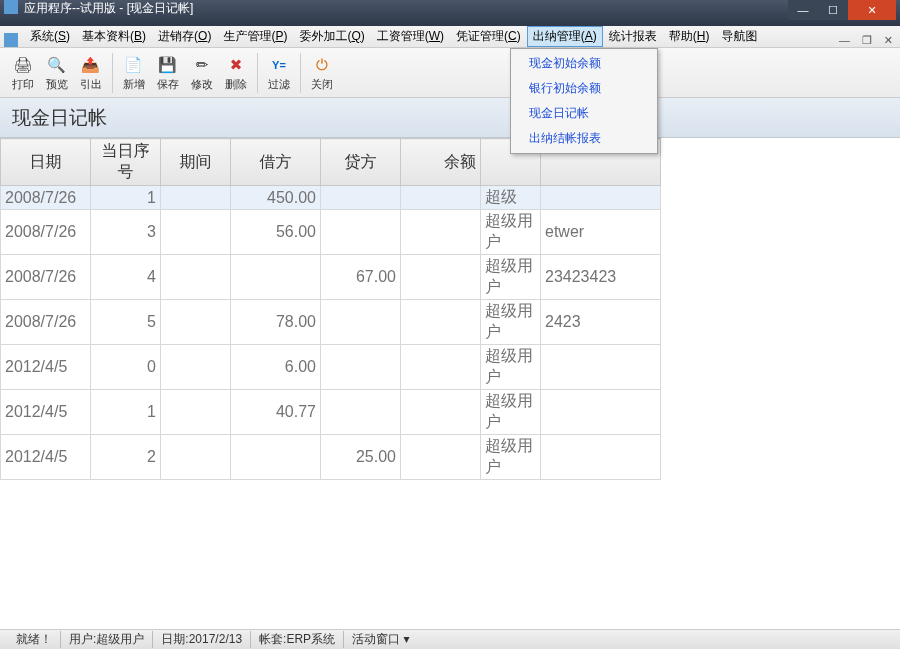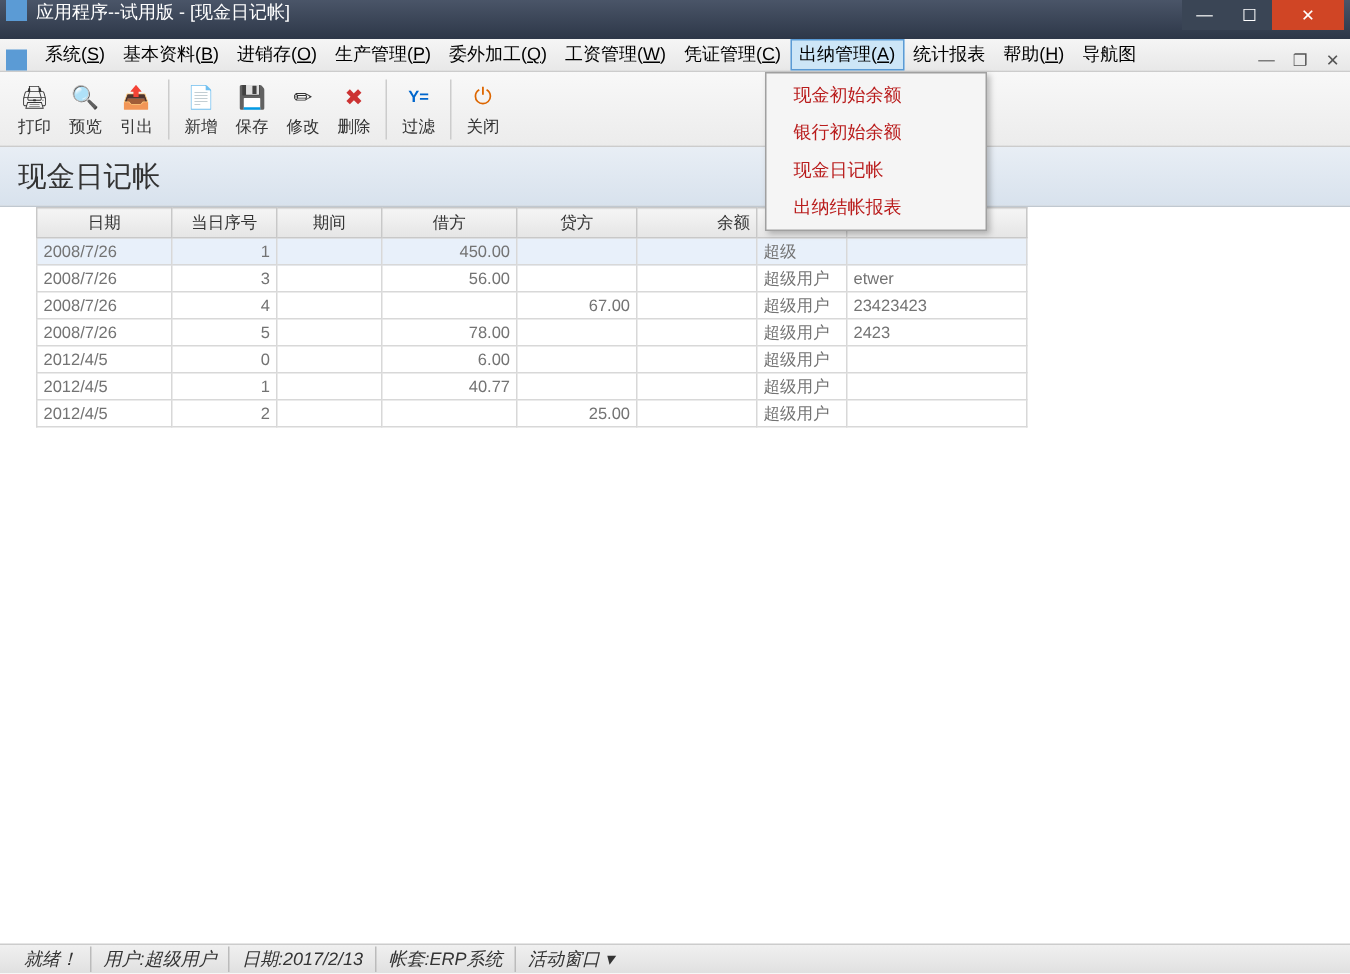--- a/index.html
+++ b/index.html
@@ -17,29 +17,29 @@
 .menu-item.active { background: #cde6f7; border: 1px solid #5b9bd5; padding: 1px 5px; }
 .mdi-btns { margin-left: auto; display: flex; gap: 6px; font-size: 11px; color: #555; }
 .mdi-btn { cursor: pointer; padding: 0 3px; }
 .toolbar { height: 50px; background: linear-gradient(#f8f8f8, #ececec); border-bottom: 1px solid #ccc; display: flex; align-items: center; padding: 2px 6px; }
 .tool-btn { display: flex; flex-direction: column; align-items: center; justify-content: center; padding: 2px 6px; font-size: 11px; color: #333; cursor: pointer; min-width: 34px; }
 .tool-icon { width: 22px; height: 22px; margin-bottom: 1px; display: flex; align-items: center; justify-content: center; font-size: 15px; }
 .tool-sep { width: 1px; height: 40px; background: #ccc; margin: 0 4px; }
 .page-header { height: 40px; background: linear-gradient(#e8eef5, #d8e2ed); display: flex; align-items: center; padding: 0 12px; border-bottom: 1px solid #c0c8d0; }
 .page-title { font-size: 19px; color: #333; font-weight: normal; }
 .grid-wrap { position: relative; }
-.grid { border-collapse: collapse; font-size: 11px; margin-left: 24px; }
+.grid { border-collapse: collapse; font-size: 16px; }
 .grid th { background: linear-gradient(#f5f5f5, #e5e5e5); border: 1px solid #c8c8c8; padding: 2px 4px; font-weight: normal; color: #333; text-align: center; height: 20px; }
 .grid td { border: 1px solid #d8d8d8; padding: 1px 4px; height: 18px; color: #737373; }
 .grid tr.selected td { background: #e8f0fa; }
 .grid .num { text-align: right; }
 .dropdown { position: absolute; top: 48px; left: 510px; width: 148px; background: #f5f5f5; border: 1px solid #a0a0a0; box-shadow: 2px 2px 4px rgba(0,0,0,0.25); z-index: 100; font-size: 12px; padding: 2px; }
-.dropdown-item { padding: 4px 16px; cursor: pointer; color: #b91c1c; }
+.dropdown-item { padding: 4px 16px; cursor: pointer; color: #1d4ed8; }
 .statusbar { position: absolute; bottom: 0; left: 0; right: 0; height: 20px; background: linear-gradient(#f0f0f0, #e0e0e0); border-top: 1px solid #ccc; display: flex; align-items: center; font-size: 12px; color: #333; padding: 0 8px; }
-.status-item { padding: 0 8px; border-right: 1px solid #bbb; font-style: italic; }
+.status-item { padding: 0 8px; border-right: 1px solid #bbb; }
 .status-item:last-child { border-right: none; }
 .u { text-decoration: underline; }
 </style>
 </head>
 <body>
 
 <div class="titlebar">
   <div class="titlebar-icon"></div>
   <div class="titlebar-title">应用程序--试用版 - [现金日记帐]</div>
   <div class="win-btns">

